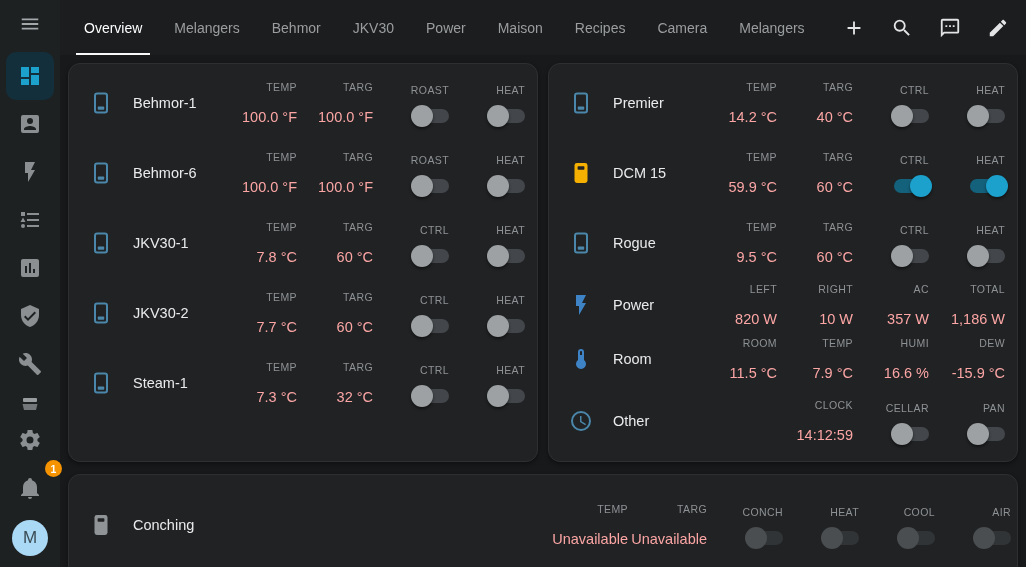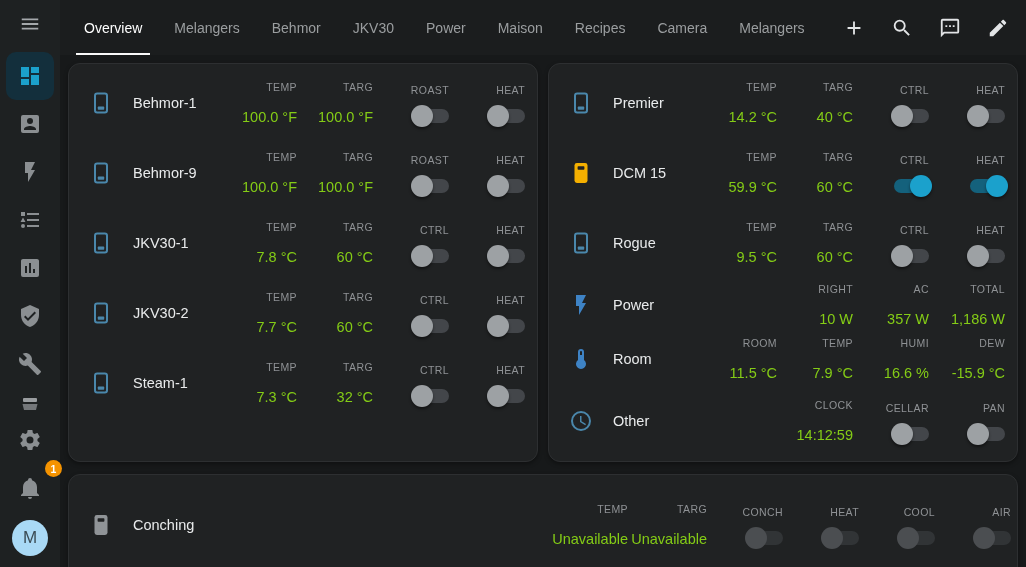--- a/index.html
+++ b/index.html
@@ -53,21 +53,21 @@
   .row.compact{height:54px}
   .card-bottom .row{height:92px;padding-right:6px}
   .eicon{width:24px;height:24px;margin-right:20px;flex:none}
   .eicon svg{width:24px;height:24px}
   .rname{flex:1;min-width:0;font-size:14.5px;color:var(--txt)}
 
   .col{width:76px;flex:none;display:flex;flex-direction:column;align-items:flex-end;justify-content:center}
   .card-bottom .col.stat{width:79px}
   .col.tcol{align-items:flex-end}
   .clabel{font-size:10.5px;color:var(--txt2);letter-spacing:.4px;white-space:nowrap}
-  .cvalue{font-size:14.5px;color:#84cc16;margin-top:16px;white-space:nowrap}
+  .cvalue{font-size:14.5px;color:#fca5a5;margin-top:16px;white-space:nowrap}
   .tcol .clabel{margin-bottom:13px}
 
   .toggle{position:relative;width:35px;height:14px;border-radius:7px;background:#43464a;flex:none;cursor:pointer}
   .knob{position:absolute;top:-4px;left:-3px;width:22px;height:22px;border-radius:50%;background:#9da1a4;
     box-shadow:0 2px 3px rgba(0,0,0,.45)}
   .toggle.on{background:var(--accent-track)}
   .toggle.on .knob{left:auto;right:-3px;background:var(--accent)}
   .toggle.disabled{background:#313436;cursor:default}
   .toggle.disabled .knob{background:#4b4e51;box-shadow:none}
 </style>
@@ -207,21 +207,21 @@
             </div>
           </div>
         </div>
         <div class="row">
           <span class="eicon" style="color: rgb(74, 135, 171);">
             <svg viewBox="0 0 24 24">
               <rect x="6" y="2.5" width="12" height="19" rx="2.2" fill="none" stroke="currentColor" stroke-width="2"></rect>
               <rect x="8.8" y="15.6" width="6.4" height="3.1" rx="0.6" fill="currentColor"></rect>
             </svg>
           </span>
-          <span class="rname">Behmor-9</span>
+          <span class="rname">Behmor-6</span>
           <div class="col stat">
             <div class="clabel">TEMP</div>
             <div class="cvalue">100.0 °F</div>
           </div>
           <div class="col stat">
             <div class="clabel">TARG</div>
             <div class="cvalue">100.0 °F</div>
           </div>
           <div class="col tcol">
             <div class="clabel">ROAST</div>
@@ -412,20 +412,24 @@
             </div>
           </div>
         </div>
         <div class="row compact">
           <span class="eicon" style="color: rgb(62, 131, 197);">
             <svg viewBox="0 0 24 24">
               <path fill="currentColor" d="M7,2V13H10V22L17,10H13L17,2H7Z"></path>
             </svg>
           </span>
           <span class="rname">Power</span>
+          <div class="col stat">
+            <div class="clabel">LEFT</div>
+            <div class="cvalue">820 W</div>
+          </div>
           <div class="col stat">
             <div class="clabel">RIGHT</div>
             <div class="cvalue">10 W</div>
           </div>
           <div class="col stat">
             <div class="clabel">AC</div>
             <div class="cvalue">357 W</div>
           </div>
           <div class="col stat">
             <div class="clabel">TOTAL</div>

